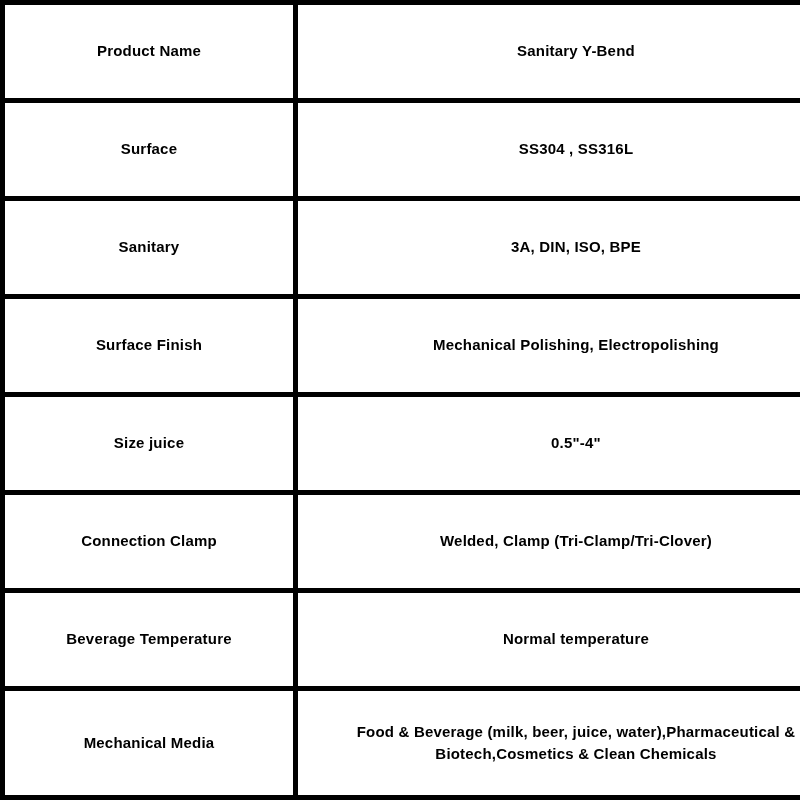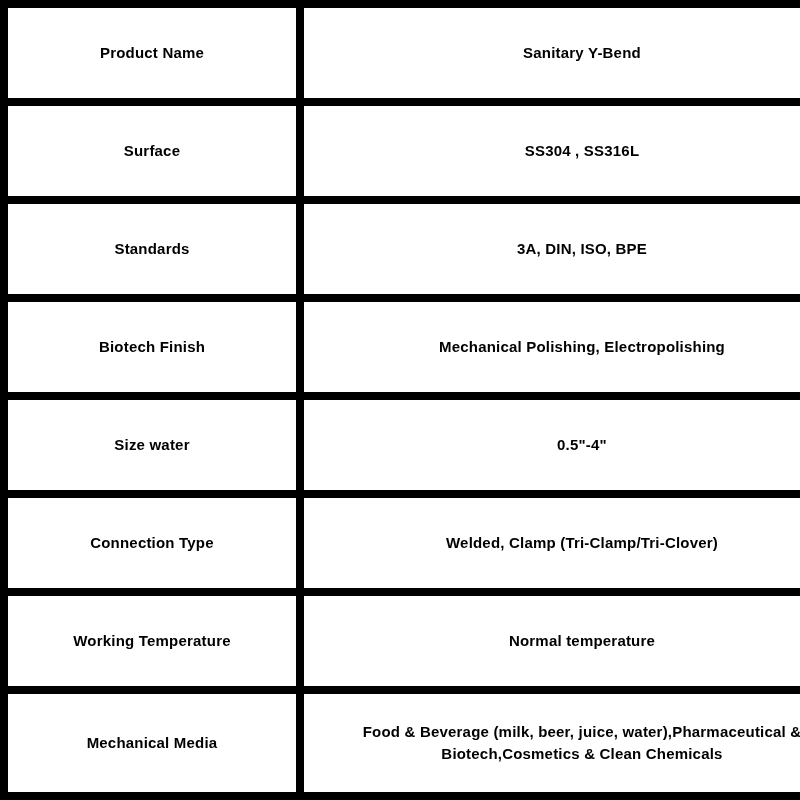--- a/index.html
+++ b/index.html
@@ -13,21 +13,21 @@
     font-family: "Liberation Sans", "DejaVu Sans", sans-serif;
   }
   table.spec-table {
     width: 800px;
     height: 800px;
     border-collapse: collapse;
     table-layout: fixed;
     background: #ffffff;
   }
   table.spec-table td {
-    border: 8px solid #000000;
+    border: 5px solid #000000;
     text-align: center;
     vertical-align: middle;
     color: #000000;
     font-size: 15px;
     font-weight: 600;
     letter-spacing: 0.2px;
     line-height: 1.5;
     padding: 4px 12px;
     word-wrap: break-word;
   }
@@ -43,37 +43,37 @@
   <tbody>
     <tr class="spec-row">
       <td class="label-cell">Product Name</td>
       <td class="value-cell">Sanitary Y-Bend</td>
     </tr>
     <tr class="spec-row">
       <td class="label-cell">Surface</td>
       <td class="value-cell">SS304 , SS316L</td>
     </tr>
     <tr class="spec-row">
-      <td class="label-cell">Standards</td>
+      <td class="label-cell">Sanitary</td>
       <td class="value-cell">3A, DIN, ISO, BPE</td>
     </tr>
     <tr class="spec-row">
-      <td class="label-cell">Biotech Finish</td>
+      <td class="label-cell">Surface Finish</td>
       <td class="value-cell">Mechanical Polishing, Electropolishing</td>
     </tr>
     <tr class="spec-row">
-      <td class="label-cell">Size water</td>
+      <td class="label-cell">Size juice</td>
       <td class="value-cell">0.5"-4"</td>
     </tr>
     <tr class="spec-row">
-      <td class="label-cell">Connection Type</td>
+      <td class="label-cell">Connection Clamp</td>
       <td class="value-cell">Welded, Clamp (Tri-Clamp/Tri-Clover)</td>
     </tr>
     <tr class="spec-row">
-      <td class="label-cell">Working Temperature</td>
+      <td class="label-cell">Beverage Temperature</td>
       <td class="value-cell">Normal temperature</td>
     </tr>
     <tr class="spec-row">
       <td class="label-cell">Mechanical Media</td>
       <td class="value-cell">Food &amp; Beverage (milk, beer, juice, water),Pharmaceutical &amp; Biotech,Cosmetics &amp; Clean Chemicals</td>
     </tr>
   </tbody>
 </table>
 
 </body></html>

